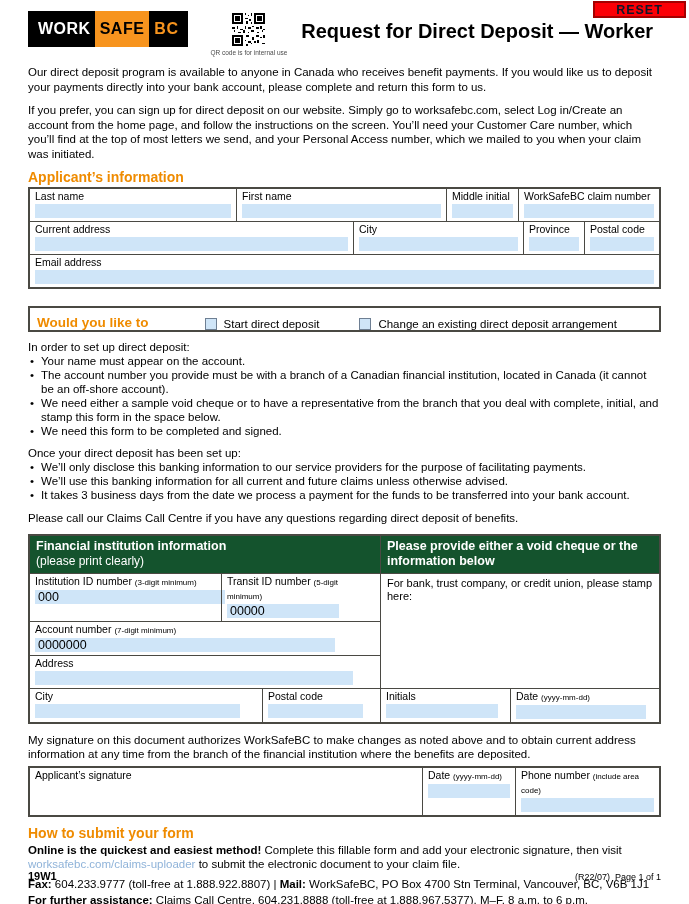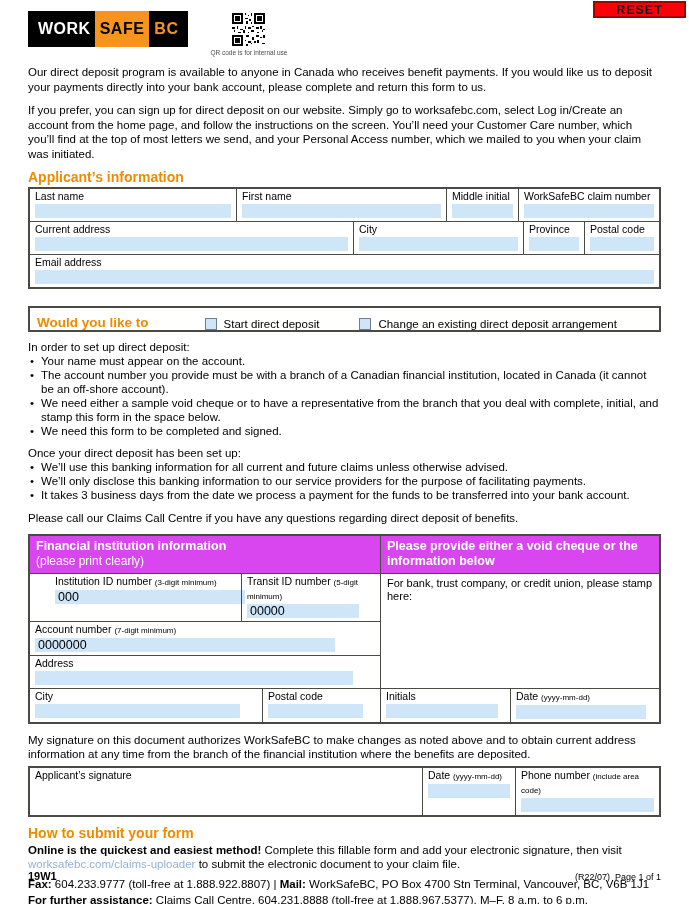--- a/index.html
+++ b/index.html
@@ -48,26 +48,26 @@
 
   
   .choice { border: 2px solid #4a4943; margin-top: 17px; height: 26px; display: flex; align-items: flex-end; padding: 0 7px; }
   .choice-head { color: #ef8b00; font-weight: bold; font-size: 13.5px; }
   .checkbox { width: 12px; height: 12px; background: #cfe5f8; border: 1.5px solid #6e7f93; display: inline-block; flex: none; }
   .choice-label { font-size: 11.5px; margin-left: 7px; }
   .ml1 { margin-left: 56px; } .ml2 { margin-left: 40px; }
 
   
   .fin { margin-top: 8px; }
-  .fin-head { display: grid; grid-template-columns: 350px 1fr; background: #d946ef; color: #fff; }
+  .fin-head { display: grid; grid-template-columns: 350px 1fr; background: #14532d; color: #fff; }
   .fin-head .hcell { padding: 3px 6px 4px; }
   .fh-title { font-weight: bold; font-size: 12.5px; line-height: 15px; }
   .fh-sub { font-size: 12px; line-height: 14px; }
   .fin-body { display: grid; grid-template-columns: 350px 1fr; }
-  .fin-rowA { display: grid; grid-template-columns: 191px 1fr; padding-left: 20px; }
+  .fin-rowA { display: grid; grid-template-columns: 191px 1fr; }
   .stamp-cell { padding: 3px 6px; font-size: 11px; line-height: 13.5px; }
   .w160 { width: 190px; } .w140 { width: 112px; } .w300 { width: 300px; } .w318 { width: 318px; }
   .w205 { width: 205px; } .w95 { width: 95px; } .w112 { width: 112px; } .w130 { width: 130px; }
   .fin-bottom { display: grid; grid-template-columns: 232px 118px 130px 1fr; }
 
   
   .sig { margin-top: 4px; display: grid; grid-template-columns: 392px 93px 1fr; }
   .sig .cell { min-height: 38px; }
 
   
@@ -139,20 +139,21 @@
             <rect x="10" y="18" width="2" height="1"></rect>
           <rect x="14" y="18" width="1" height="1"></rect>
             <rect x="16" y="17" width="1" height="2"></rect>
             <rect x="19" y="19" width="2" height="1"></rect>
           <rect x="9" y="20" width="1" height="1"></rect>
             <rect x="12" y="19" width="1" height="1"></rect>
         </g>
       </svg>
       <div class="qr-caption">QR code is for internal use</div>
     </div>
+    <h1 class="title">Request for Direct Deposit — Worker</h1>
   </div>
 
   <p class="para">Our direct deposit program is available to anyone in Canada who receives benefit payments. If you would like us to deposit your payments directly into your bank account, please complete and return this form to us.</p>
   <p class="para">If you prefer, you can sign up for direct deposit on our website. Simply go to worksafebc.com, select Log in/Create an account from the home page, and follow the instructions on the screen. You’ll need your Customer Care number, which you’ll find at the top of most letters we send, and your Personal Access number, which we mailed to you when your claim was initiated.</p>
 
   <div class="sect-head">Applicant’s information</div>
 
   <div class="tbl">
     <div class="app-row1">
       <div class="cell">
@@ -209,22 +210,22 @@
   <div class="bullets">
     <div>In order to set up direct deposit:</div>
     <div class="bullet-item">Your name must appear on the account.</div>
     <div class="bullet-item">The account number you provide must be with a branch of a Canadian financial institution, located in Canada (it cannot be an off-shore account).</div>
     <div class="bullet-item">We need either a sample void cheque or to have a representative from the branch that you deal with complete, initial, and stamp this form in the space below.</div>
     <div class="bullet-item">We need this form to be completed and signed.</div>
   </div>
 
   <div class="bullets">
     <div>Once your direct deposit has been set up:</div>
+    <div class="bullet-item">We’ll only disclose this banking information to our service providers for the purpose of facilitating payments.</div>
     <div class="bullet-item">We’ll use this banking information for all current and future claims unless otherwise advised.</div>
-    <div class="bullet-item">We’ll only disclose this banking information to our service providers for the purpose of facilitating payments.</div>
     <div class="bullet-item">It takes 3 business days from the date we process a payment for the funds to be transferred into your bank account.</div>
   </div>
 
   <p class="para">Please call our Claims Call Centre if you have any questions regarding direct deposit of benefits.</p>
 
   <div class="tbl fin">
     <div class="fin-head">
       <div class="hcell">
         <div class="fh-title">Financial institution information</div>
         <div class="fh-sub">(please print clearly)</div>

